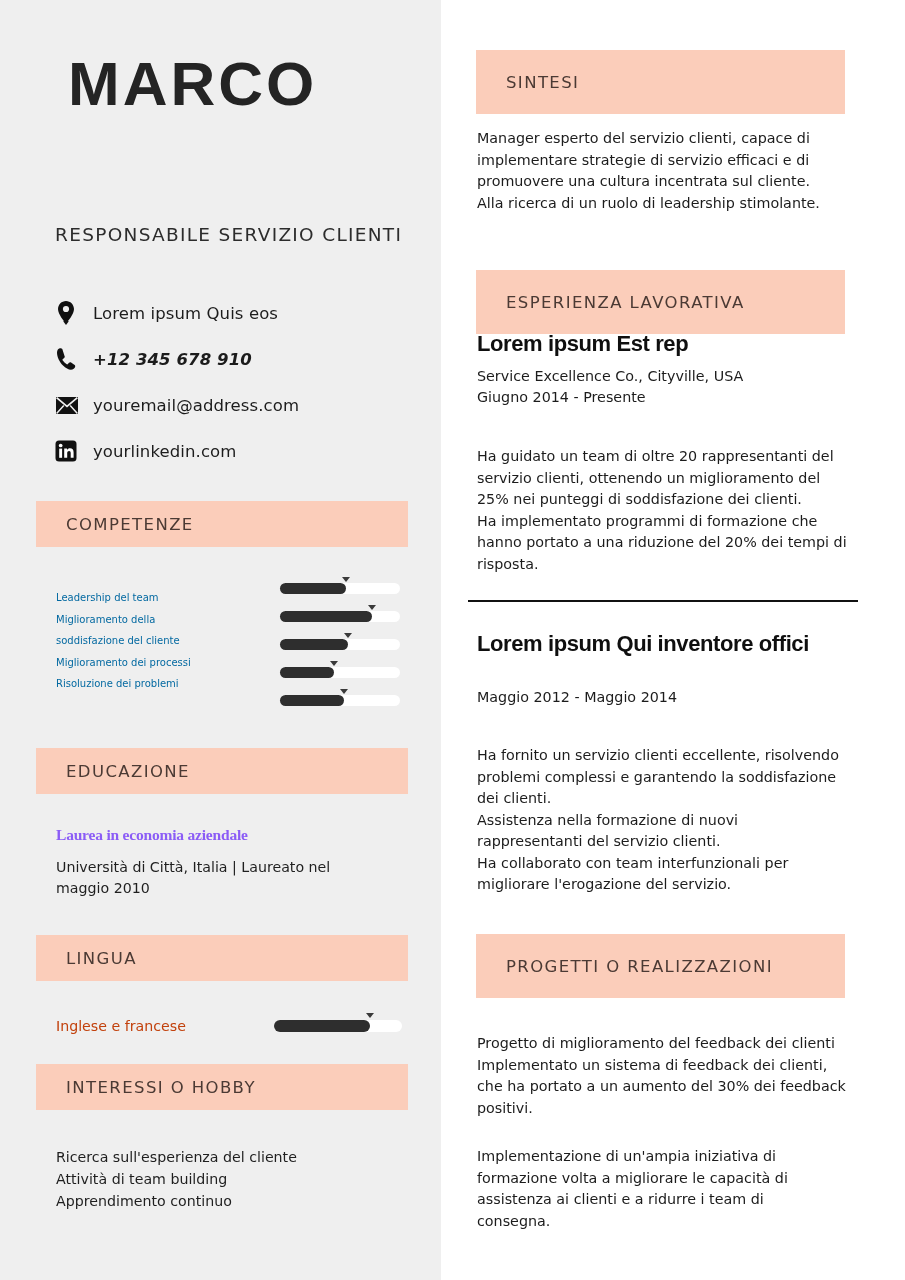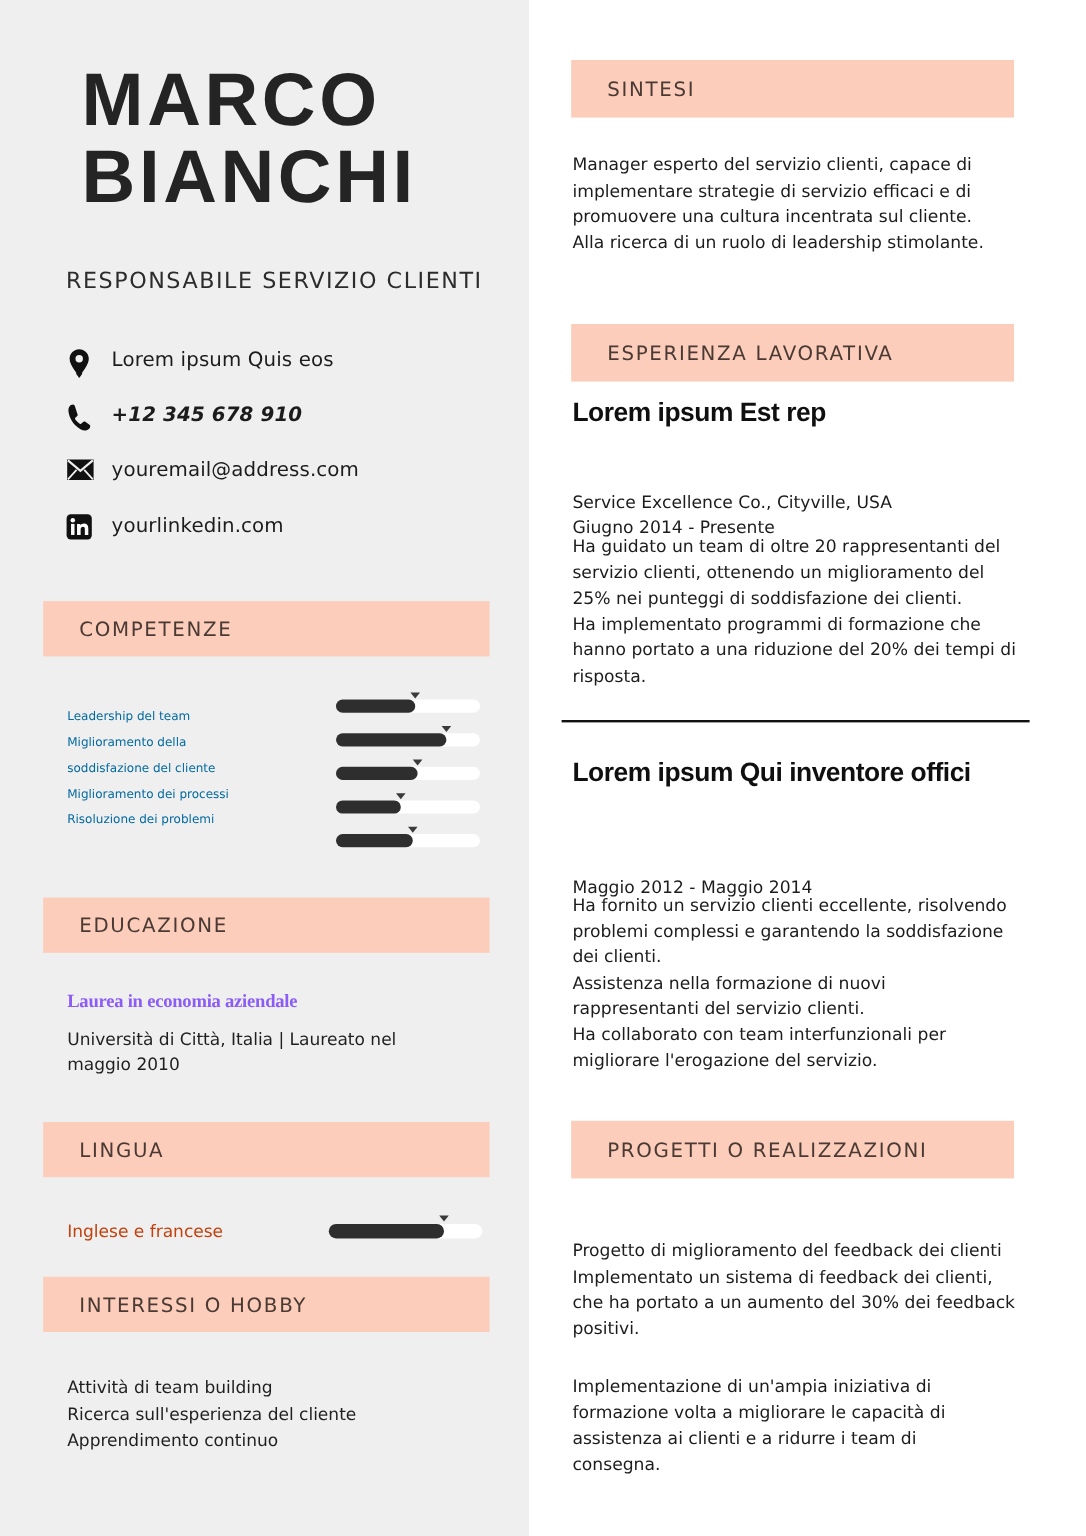--- a/index.html
+++ b/index.html
@@ -57,21 +57,21 @@
 
   
   .contact-list {
     position: absolute;
     left: 55px;
     top: 290px;
     width: 370px;
   }
   .contact-row {
     display: flex;
-    align-items: flex-start;
+    align-items: center;
     height: 46px;
   }
   .contact-icon {
     width: 38px;
     flex: 0 0 38px;
     display: flex;
     align-items: center;
     justify-content: flex-start;
     color: #111111;
   }
@@ -92,21 +92,21 @@
   }
   .band-label {
     font-family: "DejaVu Sans", sans-serif;
     font-size: 16.5px;
     letter-spacing: 1.4px;
     color: #4b3a34;
     padding-left: 30px;
   }
 
   .band-left { left: 36px; width: 372px; height: 46px; }
-  .band-right { left: 476px; width: 369px; height: 48px; }
+  .band-right { left: 476px; width: 369px; height: 64px; }
 
   
   .skill-names {
     position: absolute;
     left: 56px;
     top: 587px;
     width: 215px;
   }
   .skill-names div {
     font-family: "DejaVu Sans", sans-serif;
@@ -252,41 +252,39 @@
     font-size: 22px;
     letter-spacing: -0.4px;
     color: #0f0f0f;
   }
   .job-meta {
     position: absolute;
     font-family: "DejaVu Sans", sans-serif;
     font-size: 14.3px;
     line-height: 21.5px;
     color: #1c1c1c;
-    margin-top: 43px;
   }
 
   .divider {
     position: absolute;
     left: 468px;
     width: 390px;
     height: 2px;
     background: #111111;
   }
 </style>
 </head>
 <body>
 
 <div class="page">
 
   <div class="left-col">
 
     <div class="name-block">
       <div class="name-line">MARCO</div>
-      <div class="name-line">BIANCHI</div>
     </div>
 
     <div class="job-title">RESPONSABILE SERVIZIO CLIENTI</div>
 
     <div class="contact-list">
 
       <div class="contact-row">
         <span class="contact-icon">
           <svg width="22" height="26" viewBox="0 0 22 26">
             <path d="M11 1C6.6 1 3 4.6 3 9c0 5.2 6.3 12.6 7.3 13.8.35.4.95.4 1.3 0C12.7 21.6 19 14.2 19 9c0-4.4-3.6-8-8-8z" fill="#111"></path>
@@ -391,22 +389,22 @@
       <div class="lang-track"></div>
       <div class="lang-fill" style="width: 96px;"></div>
       <div class="lang-marker" style="left: 96px;"></div>
     </div>
 
     <div class="band band-left" style="top:1064px;">
       <span class="band-label">INTERESSI O HOBBY</span>
     </div>
 
     <div class="hobby-block">
+      <div>Ricerca sull'esperienza del cliente</div>
       <div>Attività di team building</div>
-      <div>Ricerca sull'esperienza del cliente</div>
       <div>Apprendimento continuo</div>
     </div>
 
   </div>
 
   <div class="right-col"></div>
 
   <div class="band band-right" style="top:50px;">
     <span class="band-label">SINTESI</span>
   </div>

